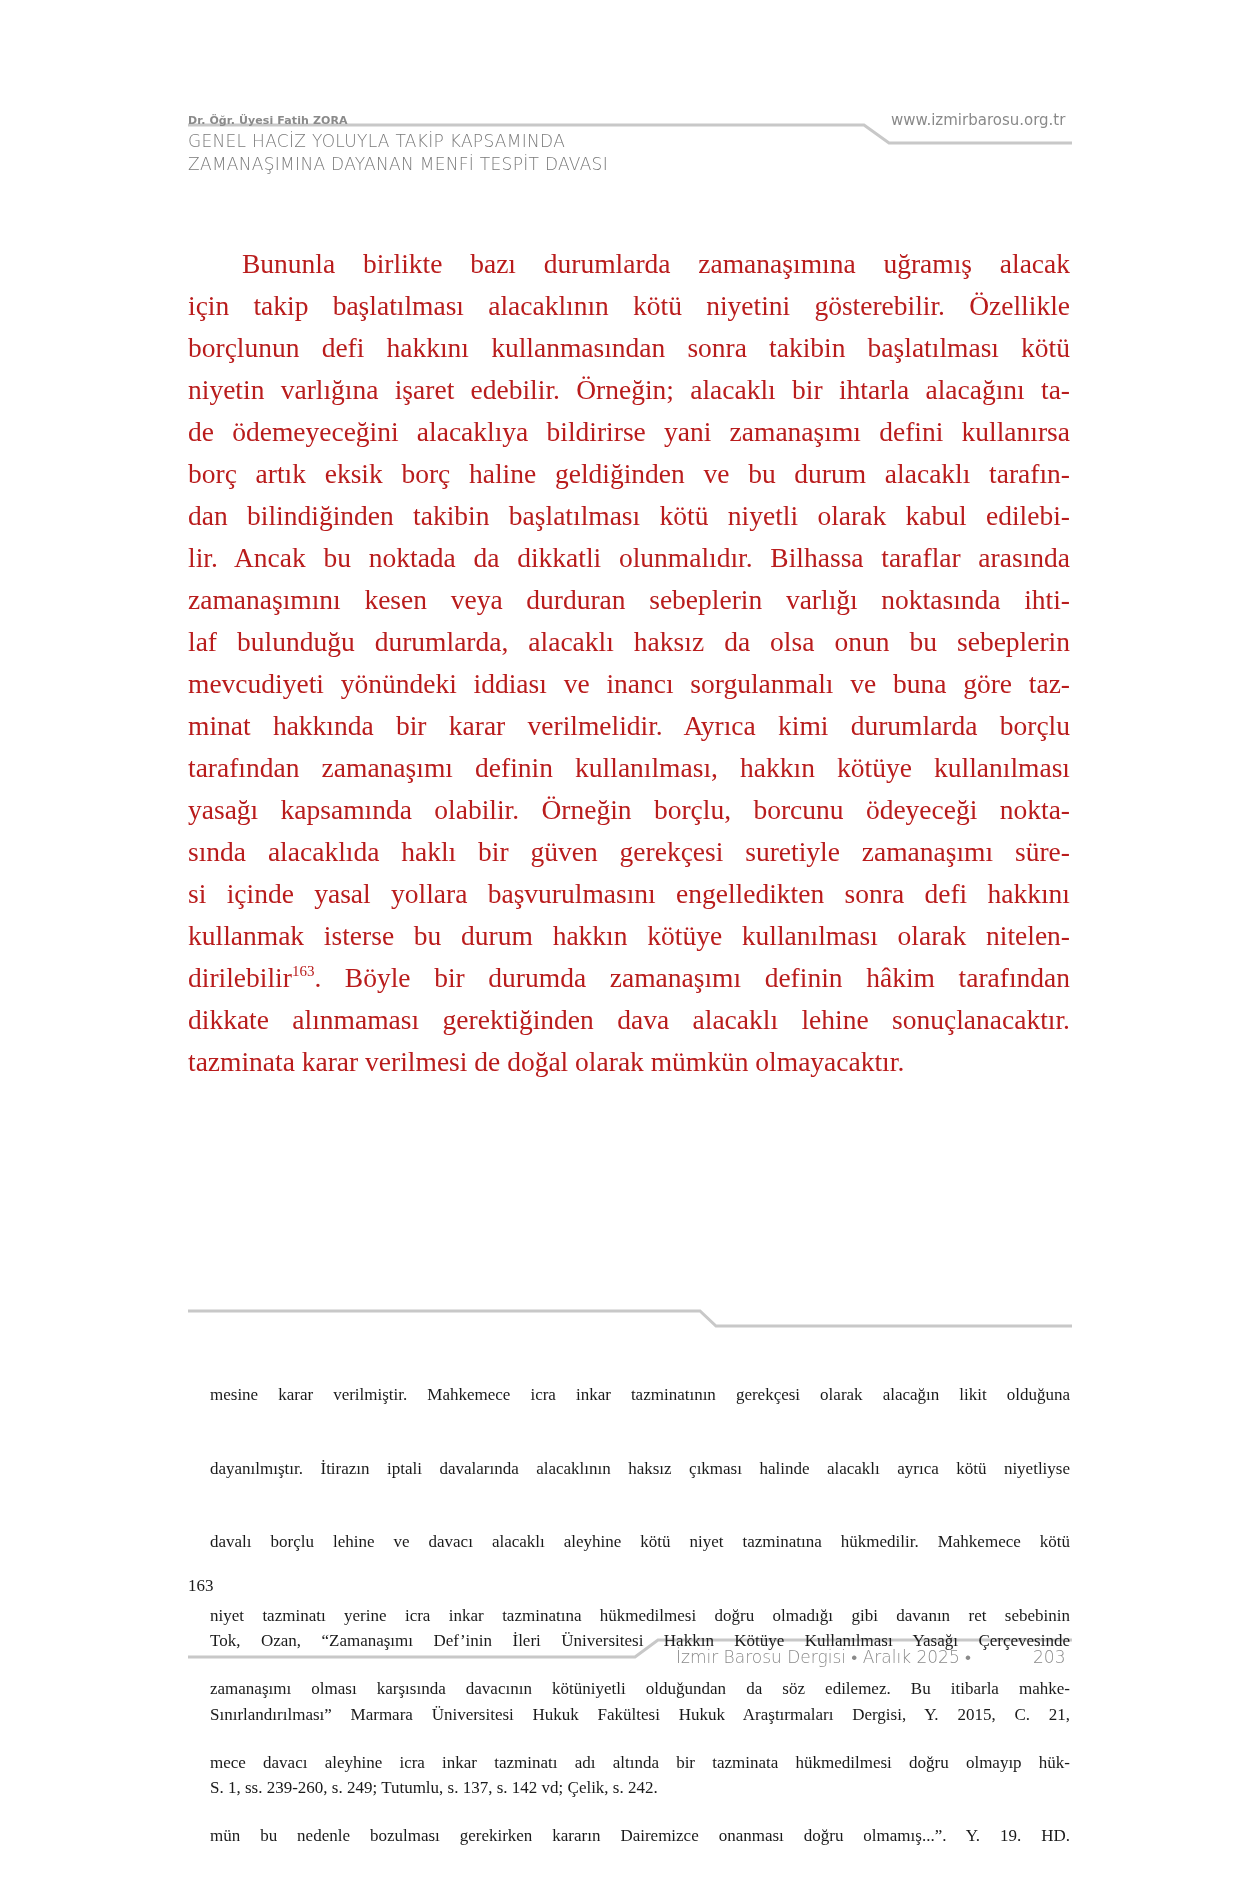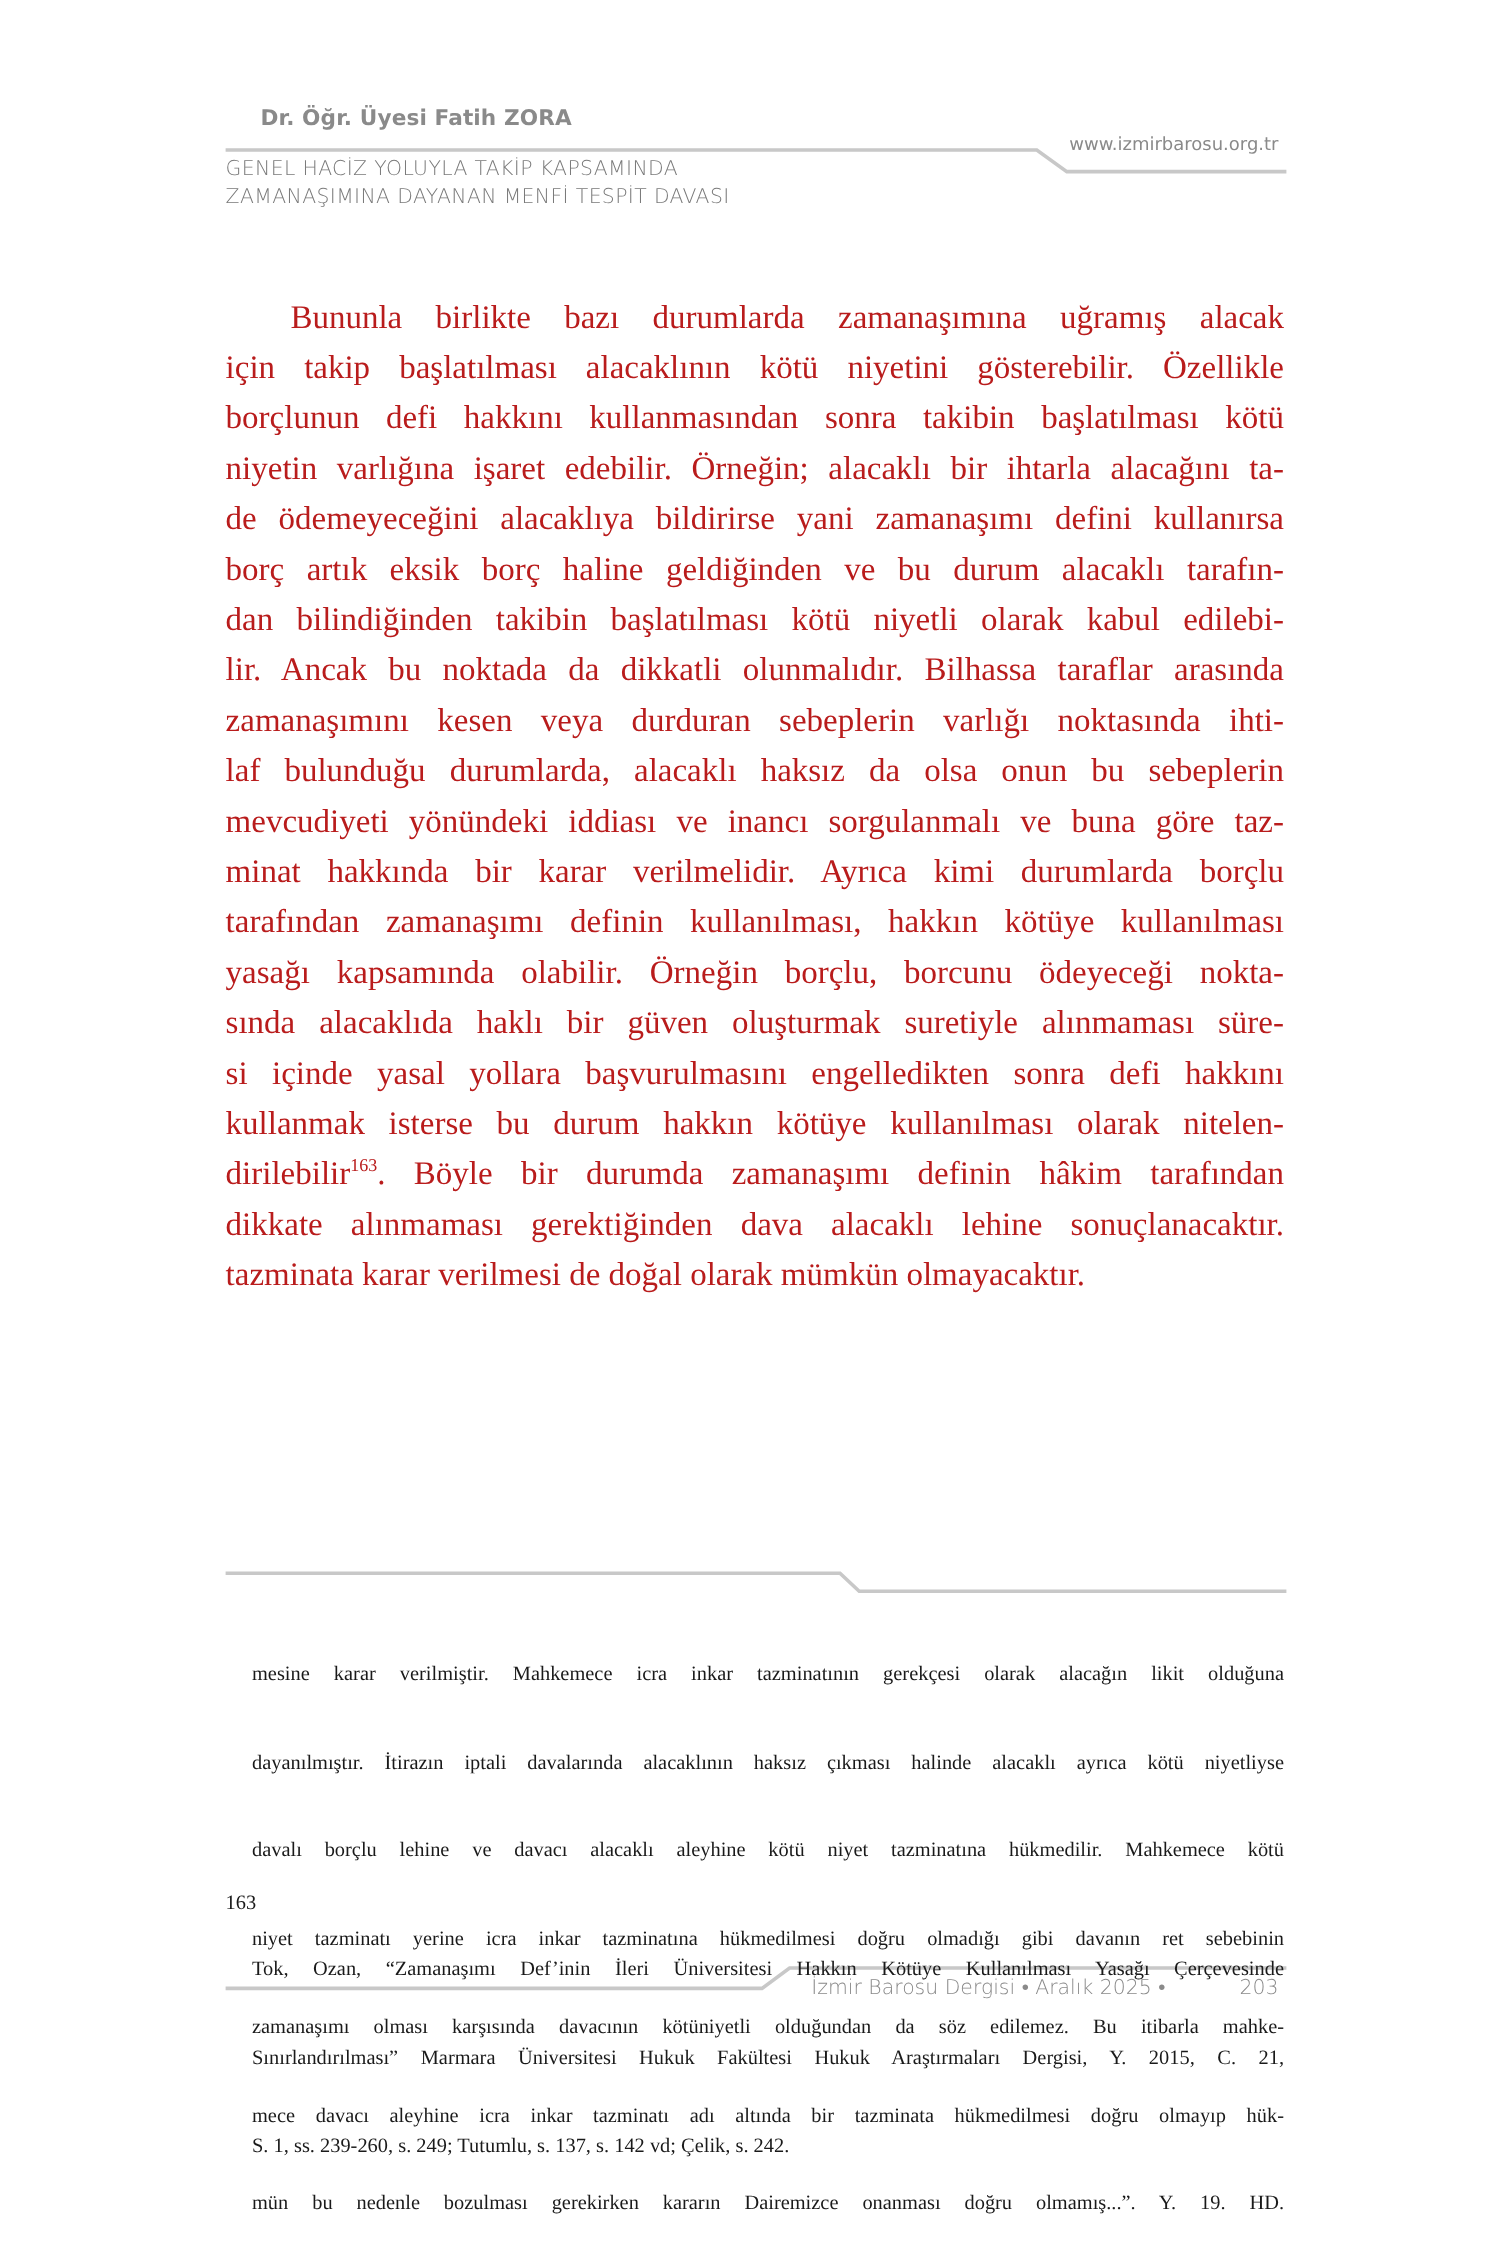--- a/index.html
+++ b/index.html
@@ -1,21 +1,21 @@
 <!DOCTYPE html>
 <html><head>
   <meta charset="utf-8">
   <style>
     html, body { margin: 0; padding: 0; background: #ffffff; }
     body { width: 1260px; height: 1890px; position: relative; overflow: hidden; }
 
     .header-author {
-      position: absolute; left: 188px; top: 88px;
+      position: absolute; left: 188px; top: 114px;
       font-family: "DejaVu Sans", sans-serif; font-weight: bold;
-      font-size: 18px; color: #8a8a8a; letter-spacing: 0.1px; margin-left: 29px;
+      font-size: 11px; color: #8a8a8a; letter-spacing: 0.1px;
     }
     .header-title {
       position: absolute; left: 188px; top: 130px;
       font-family: "DejaVu Sans", sans-serif;
       font-size: 17px; line-height: 23px; color: #7a7a7a;
       letter-spacing: 0.3px; font-weight: 300;
     }
     .header-title div { white-space: nowrap; }
     .header-url {
       position: absolute; left: 891px; top: 111px;
@@ -89,21 +89,21 @@
   <span class="line">de ödemeyeceğini alacaklıya bildirirse yani zamanaşımı defini kullanırsa</span>
   <span class="line">borç artık eksik borç haline geldiğinden ve bu durum alacaklı tarafın-</span>
   <span class="line">dan bilindiğinden takibin başlatılması kötü niyetli olarak kabul edilebi-</span>
   <span class="line">lir. Ancak bu noktada da dikkatli olunmalıdır. Bilhassa taraflar arasında</span>
   <span class="line">zamanaşımını kesen veya durduran sebeplerin varlığı noktasında ihti-</span>
   <span class="line">laf bulunduğu durumlarda, alacaklı haksız da olsa onun bu sebeplerin</span>
   <span class="line">mevcudiyeti yönündeki iddiası ve inancı sorgulanmalı ve buna göre taz-</span>
   <span class="line">minat hakkında bir karar verilmelidir. Ayrıca kimi durumlarda borçlu</span>
   <span class="line">tarafından zamanaşımı definin kullanılması, hakkın kötüye kullanılması</span>
   <span class="line">yasağı kapsamında olabilir. Örneğin borçlu, borcunu ödeyeceği nokta-</span>
-  <span class="line">sında alacaklıda haklı bir güven oluşturmak suretiyle alınmaması süre-</span>
+  <span class="line">sında alacaklıda haklı bir güven gerekçesi suretiyle zamanaşımı süre-</span>
   <span class="line">si içinde yasal yollara başvurulmasını engelledikten sonra defi hakkını</span>
   <span class="line">kullanmak isterse bu durum hakkın kötüye kullanılması olarak nitelen-</span>
   <span class="line"><span>dirilebilir</span><sup>163</sup><span>. Böyle bir durumda zamanaşımı definin hâkim tarafından</span></span>
   <span class="line">dikkate alınmaması gerektiğinden dava alacaklı lehine sonuçlanacaktır.</span>
   <span class="line last">tazminata karar verilmesi de doğal olarak mümkün olmayacaktır.</span>
 </div>
 
 <div class="footnotes">
   <div>
     <span class="fline">mesine karar verilmiştir. Mahkemece icra inkar tazminatının gerekçesi olarak alacağın likit olduğuna</span>

